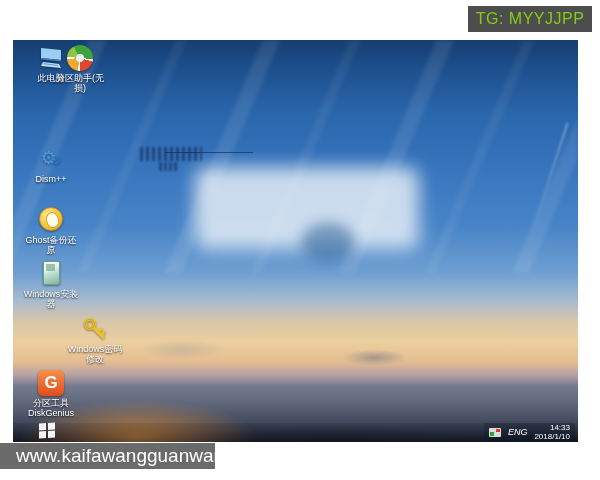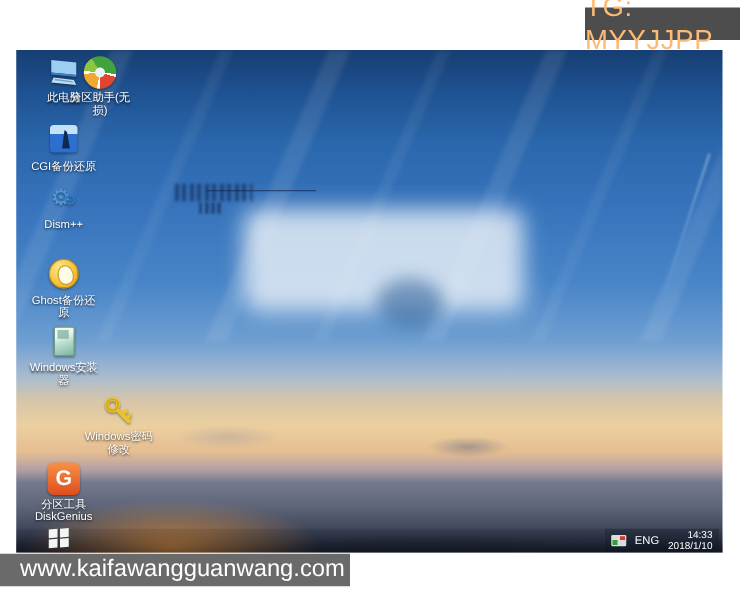--- a/index.html
+++ b/index.html
@@ -1,23 +1,23 @@
 <!DOCTYPE html>
 <html><head>
 <meta charset="utf-8">
 <style>
   * { margin:0; padding:0; box-sizing:border-box; }
   body { background:#ffffff; font-family:"Liberation Sans", sans-serif; }
   .stage { position:relative; width:600px; height:480px; background:#ffffff; overflow:hidden; }
 
   
   .tg-badge { position:absolute; top:6px; right:8px; width:124px; height:26px;
-    background:#4d4d4d; color:#fdba74; font-size:22px; letter-spacing:.5px;
+    background:#4d4d4d; color:#84cc16; font-size:16px; letter-spacing:.5px;
     display:flex; align-items:center; justify-content:center; }
-  .url-badge { position:absolute; left:0; top:443px; width:280px; height:26px;
+  .url-badge { position:absolute; left:0; top:443px; width:215px; height:26px;
     background:#6a6a6a; color:#fff; font-size:19px;
     display:flex; align-items:center; padding-left:16px; }
 
   
   .desktop { position:absolute; left:13px; top:40px; width:565px; height:402px; overflow:hidden;
     background:
       radial-gradient(ellipse 170px 55px at 22% 99%, rgba(232,148,58,.80), rgba(232,148,58,0) 70%),
       radial-gradient(ellipse 110px 30px at 8% 102%, rgba(25,25,32,.95), transparent 75%),
       radial-gradient(ellipse 260px 40px at 58% 104%, rgba(16,20,28,.95), transparent 78%),
       radial-gradient(ellipse 200px 30px at 95% 103%, rgba(18,22,30,.9), transparent 78%),
@@ -96,21 +96,21 @@
   .start { position:absolute; left:26px; bottom:4px; width:16px; height:15px;
     display:grid; grid-template-columns:1fr 1fr; grid-template-rows:1fr 1fr; gap:1.5px;
     transform:skewY(-4deg); }
   .start span { background:#f2f4f6; }
   .tray { position:absolute; right:3px; bottom:1px; height:18px;
     display:flex; align-items:center; gap:7px; color:#fff;
     background:rgba(10,20,36,.28); padding:0 5px; }
   .ime { width:12px; height:9px; background:#dcdcdc; border-radius:1px; position:relative; }
   .ime::before { content:""; position:absolute; left:1px; top:4px; width:4px; height:4px; background:#2f9e3c; }
   .ime::after { content:""; position:absolute; right:1px; top:1px; width:4px; height:3px; background:#d43a2a; }
-  .lang { font-size:9px; }
+  .lang { font-size:9px;font-style:italic; }
   .clock { font-size:8px; line-height:9px; text-align:right; }
 
   .label2 { display:block; }
 </style>
 </head>
 <body>
 
 <div class="stage">
 
   <div class="tg-badge">TG: MYYJJPP</div>
@@ -135,26 +135,20 @@
         </svg>
       </div>
       <span>此电脑</span>
     </div>
 
     <div class="dicon" style="left:39px; top:5px;">
       <div class="glyph g-pie"></div>
       <span>分区助手(无损)</span>
     </div>
 
-    <div class="dicon" style="left:10px; top:58px;">
-      <div class="glyph">
-          <div class="g-cgi"></div>
-        </div>
-      <span>CGI备份还原</span>
-    </div>
 
     <div class="dicon" style="left:10px; top:106px;">
       <div class="glyph g-gear">
         <span>⚙</span><span class="small">⚙</span>
       </div>
       <span>Dism++</span>
     </div>
 
     <div class="dicon" style="left:10px; top:166px;">
       <div class="glyph">

